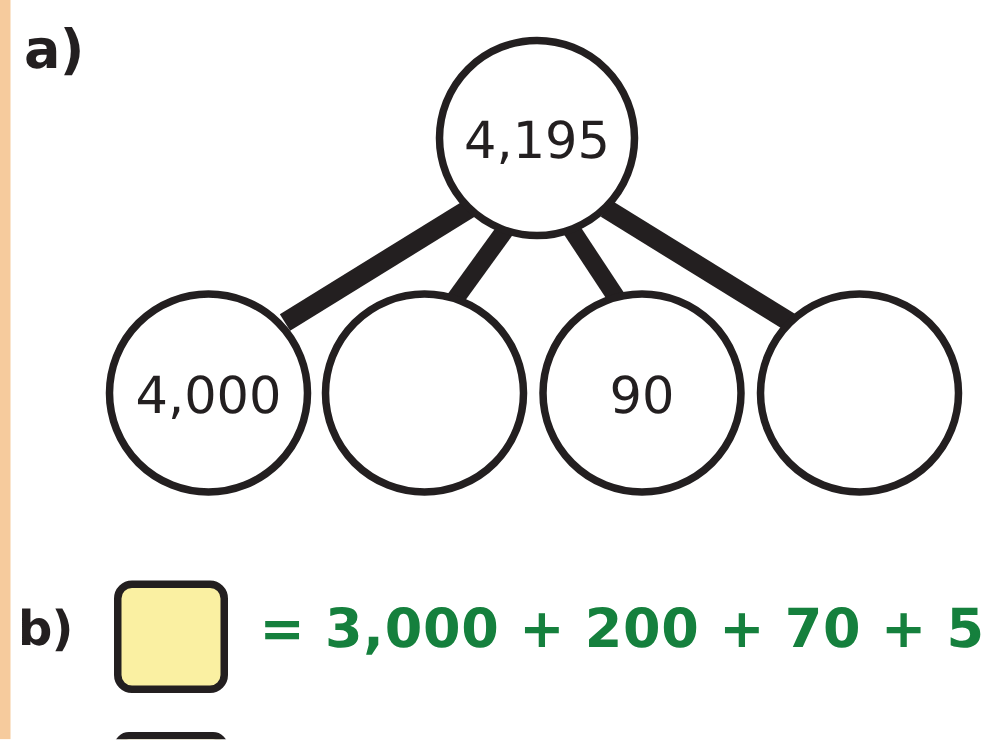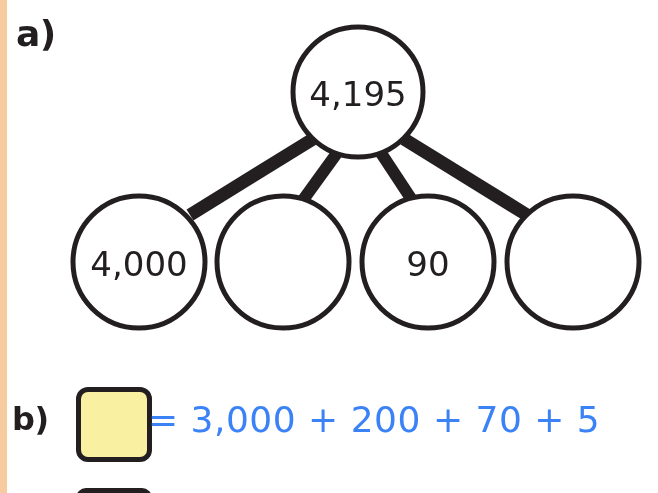--- a/index.html
+++ b/index.html
@@ -71,25 +71,25 @@
     top: 387px;
     width: 76px;
     height: 75px;
     background: #faf0a2;
     border: 5px solid #231f20;
     border-radius: 12px;
     box-sizing: border-box;
   }
   #equation {
     position: absolute;
-    left: 148px;
+    left: 173px;
     top: 400px;
     font-size: 36px;
-    font-weight: 400;
-    color: #3b82f6;
+    font-weight: 700;
+    color: #15803d;
     letter-spacing: 0.5px;
     line-height: 1.1;
     white-space: nowrap;
   }
   #yellow-box-partial {
     position: absolute;
     left: 76px;
     top: 488px;
     width: 76px;
     height: 20px;

